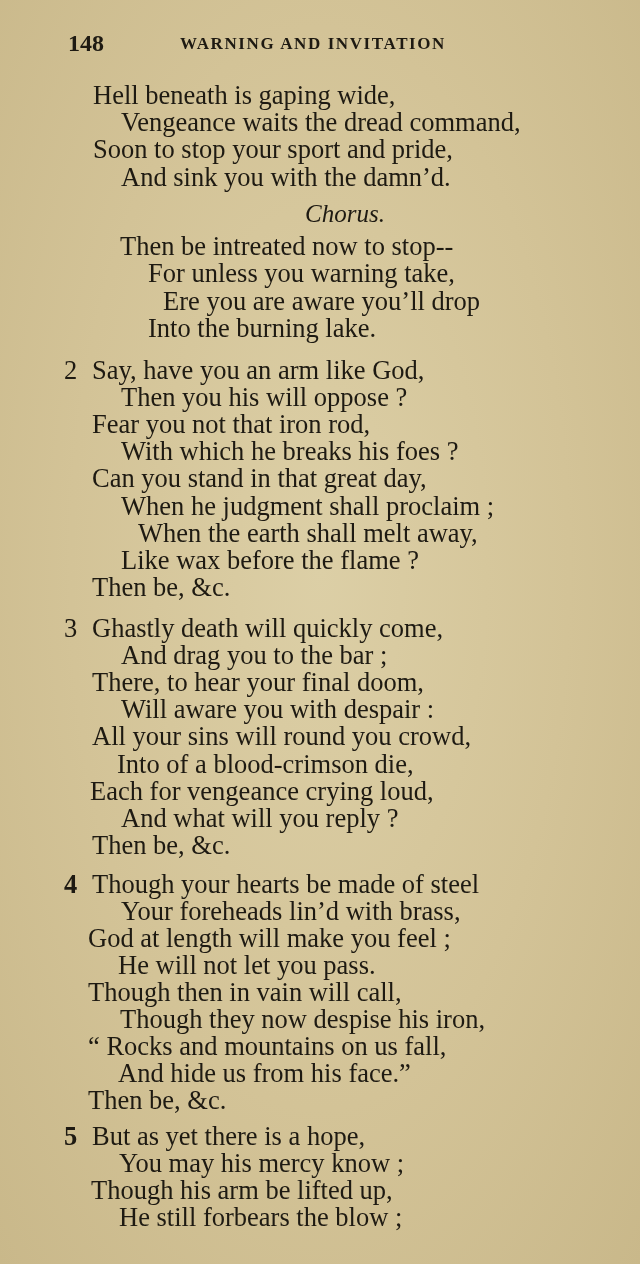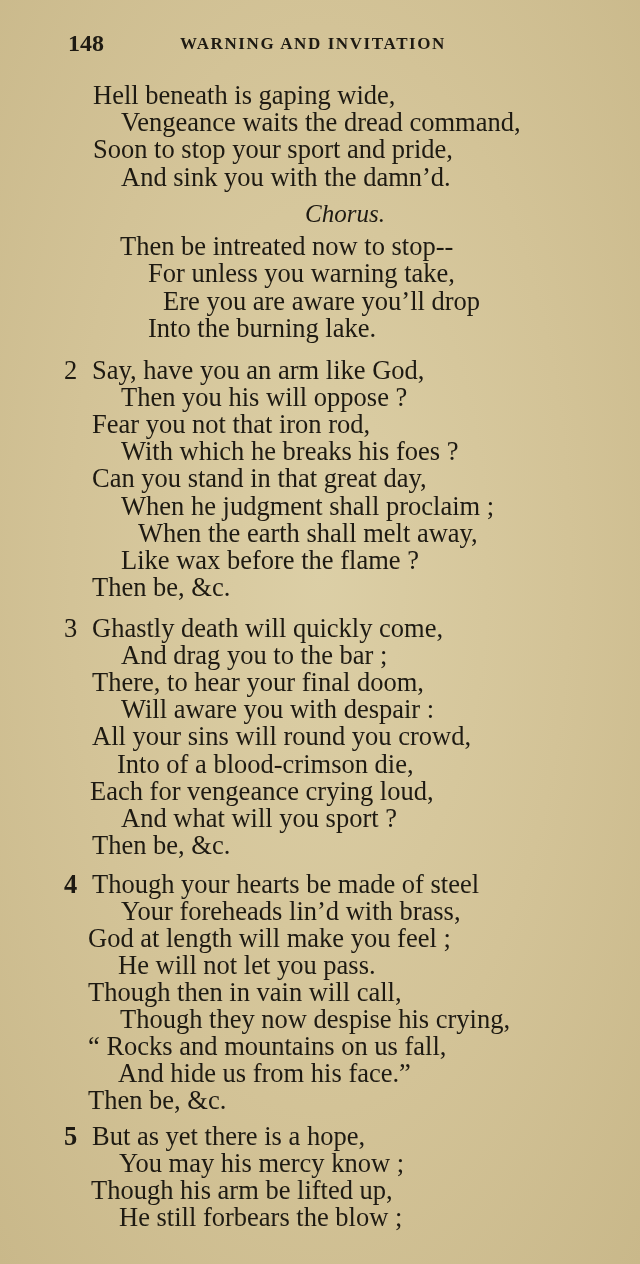--- a/index.html
+++ b/index.html
@@ -68,32 +68,32 @@
 <div class="line" style="left:92px; top:613px;">
   <span class="num">3</span>
   <span>Ghastly death will quickly come,</span>
 </div>
 <div class="line" style="left:121px; top:640px;">And drag you to the bar ;</div>
 <div class="line" style="left:92px; top:667px;">There, to hear your final doom,</div>
 <div class="line" style="left:121px; top:694px;">Will aware you with despair :</div>
 <div class="line" style="left:92px; top:721px;">All your sins will round you crowd,</div>
 <div class="line" style="left:117px; top:749px;">Into of a blood-crimson die,</div>
 <div class="line" style="left:90px; top:776px;">Each for vengeance crying loud,</div>
-<div class="line" style="left:121px; top:803px;">And what will you sport ?</div>
+<div class="line" style="left:121px; top:803px;">And what will you reply ?</div>
 <div class="line" style="left:92px; top:830px;">Then be, &amp;c.</div>
 
 <div class="line" style="left:92px; top:869px;">
   <span class="num" style="font-weight:bold;">4</span>
   <span>Though your hearts be made of steel</span>
 </div>
 <div class="line" style="left:121px; top:896px;">Your foreheads lin’d with brass,</div>
 <div class="line" style="left:88px; top:923px;">God at length will make you feel ;</div>
 <div class="line" style="left:118px; top:950px;text-align:right;">He will not let you pass.</div>
 <div class="line" style="left:88px; top:977px;">Though then in vain will call,</div>
-<div class="line" style="left:120px; top:1004px;">Though they now despise his crying,</div>
+<div class="line" style="left:120px; top:1004px;">Though they now despise his iron,</div>
 <div class="line" style="left:88px; top:1031px;">“ Rocks and mountains on us fall,</div>
 <div class="line" style="left:118px; top:1058px;">And hide us from his face.”</div>
 <div class="line" style="left:88px; top:1085px;">Then be, &amp;c.</div>
 
 <div class="line" style="left:92px; top:1121px;">
   <span class="num" style="font-weight:bold;">5</span>
   <span>But as yet there is a hope,</span>
 </div>
 <div class="line" style="left:119px; top:1148px;">You may his mercy know ;</div>
 <div class="line" style="left:91px; top:1175px;">Though his arm be lifted up,</div>

